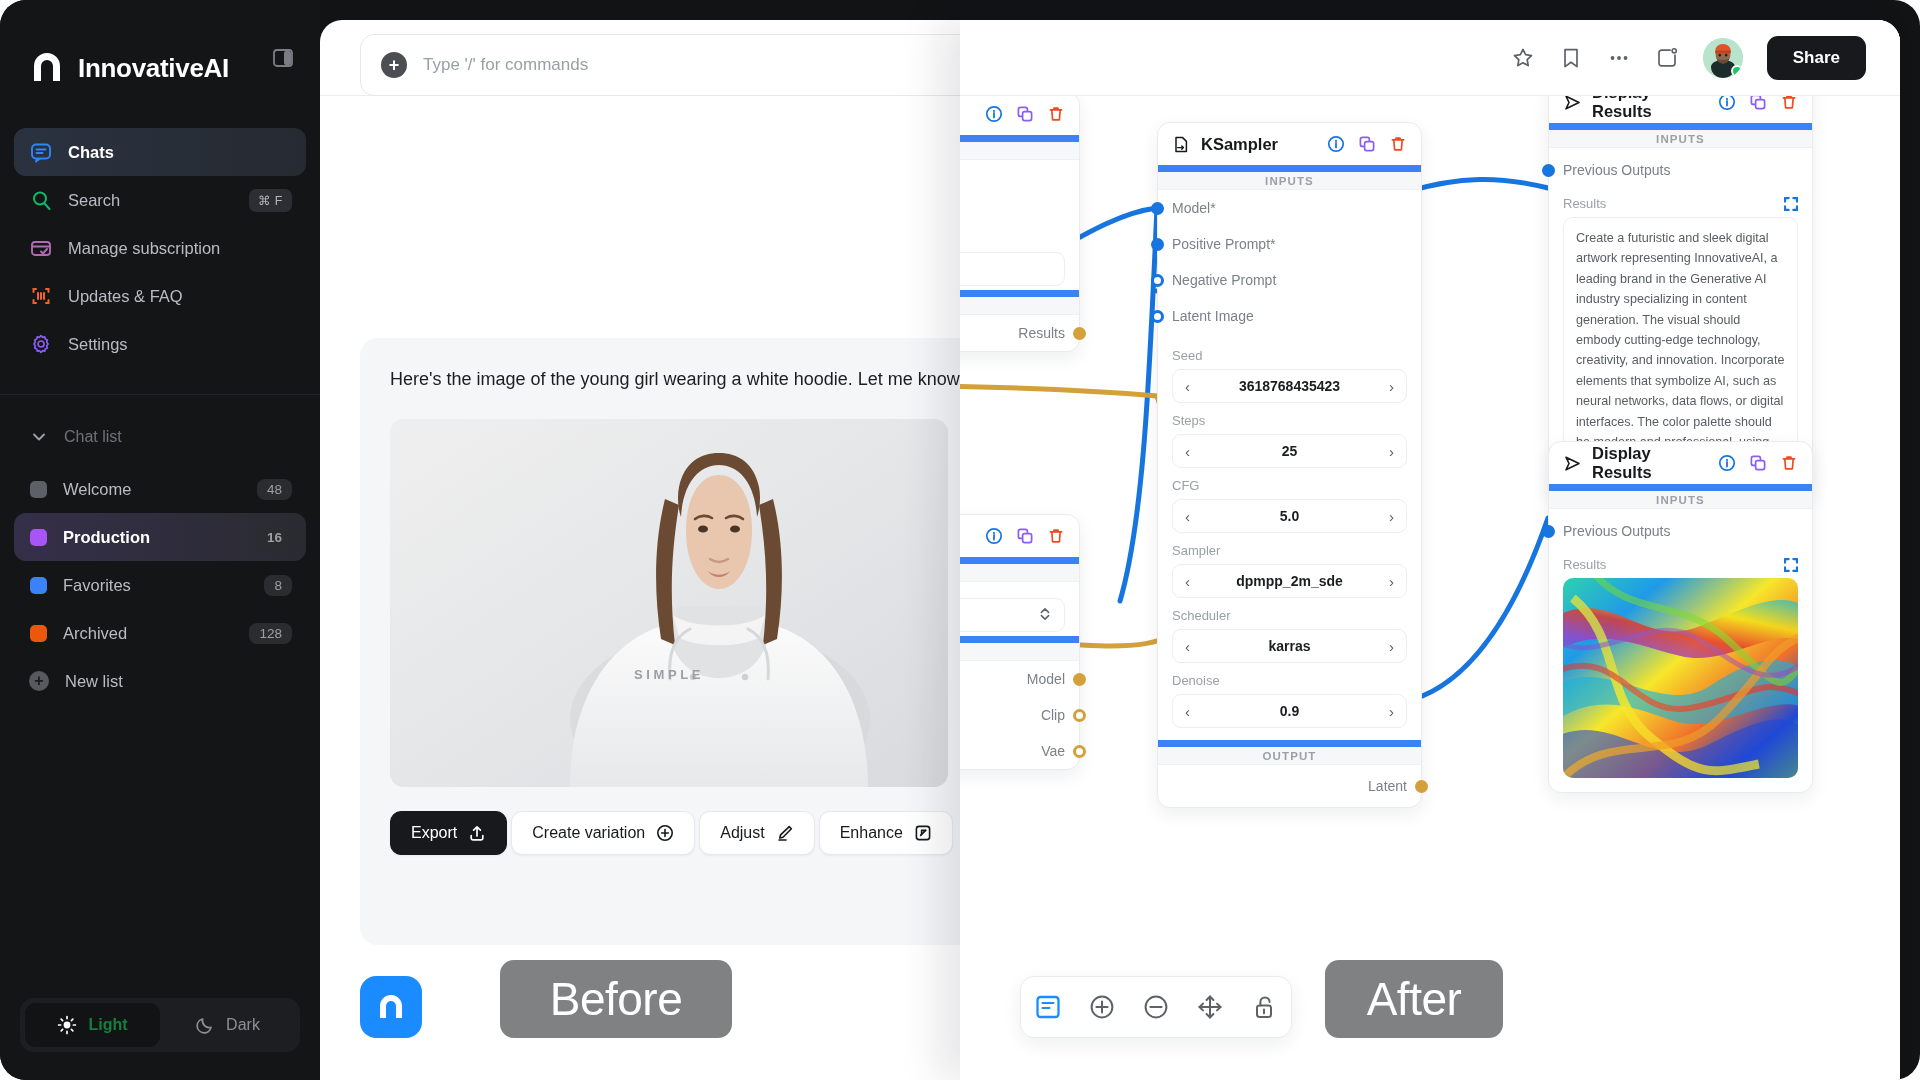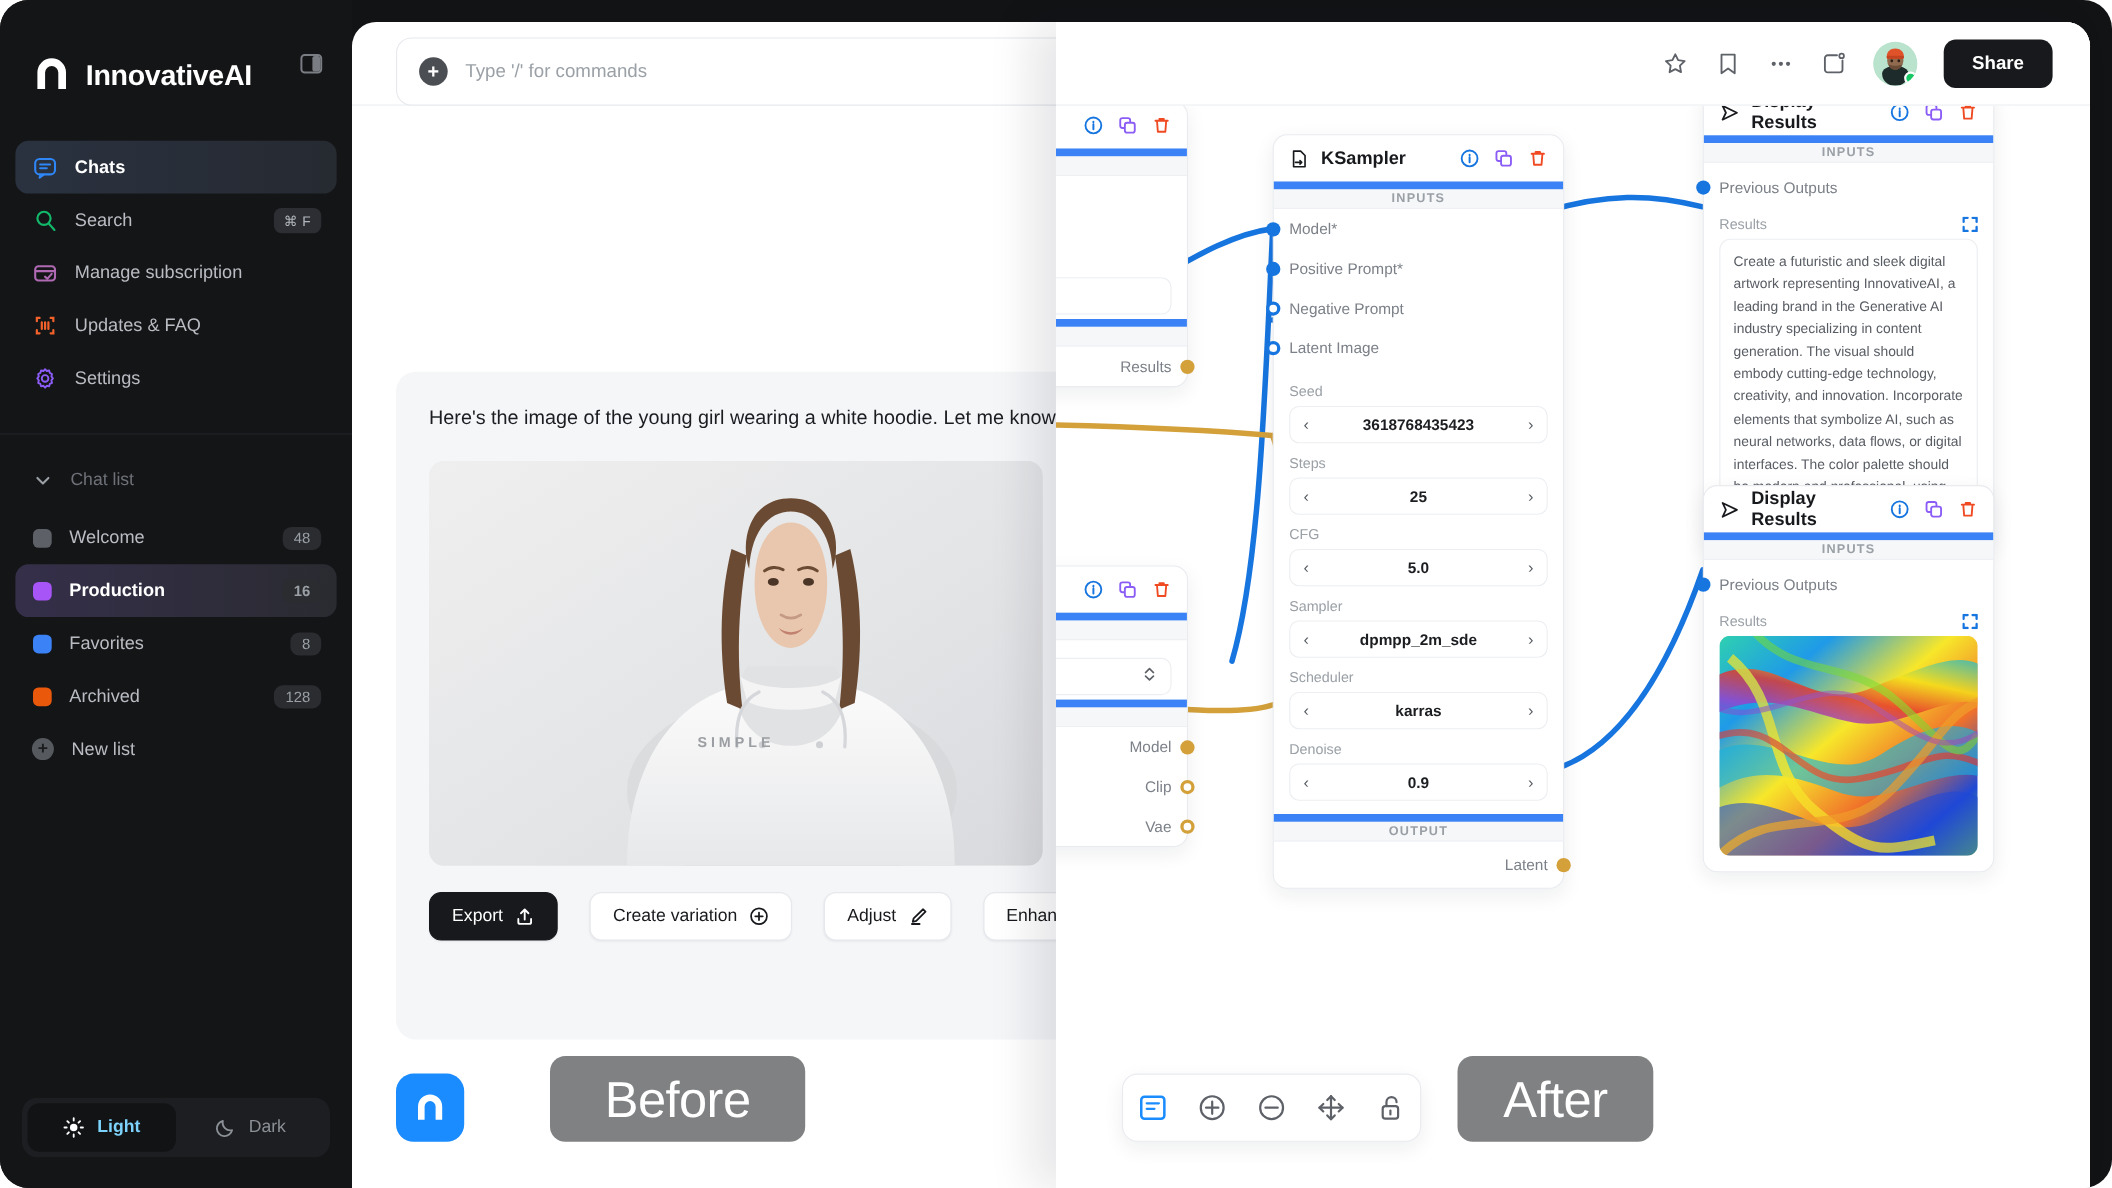--- a/index.html
+++ b/index.html
@@ -95,21 +95,21 @@
 
   .theme-toggle {
     position: absolute; left: 20px; bottom: 28px;
     width: 280px; height: 54px; border-radius: 14px;
     background: #1d1e21; display: flex; padding: 5px;
   }
   .theme-opt {
     flex: 1; display: flex; align-items: center; justify-content: center; gap: 11px;
     border-radius: 11px; font-size: 16px; color: #8b9096; cursor: pointer;
   }
-  .theme-opt.active { background: #121315; color: #7dd3fc; font-weight: 600; }
+  .theme-opt.active { background: #121315; color: #15803d; font-weight: 600; }
   .theme-opt .ico { width: 20px; height: 20px; }
 
   
   .before-panel {
     position: absolute; left: 320px; top: 20px;
     width: 1580px; height: 1060px;
     background: #ffffff;
     border-radius: 22px 22px 0 0;
     overflow: hidden;
   }
@@ -131,21 +131,21 @@
     margin-top: 26px; width: 558px; height: 368px;
     border-radius: 14px; overflow: hidden; position: relative;
     background: #e9eaec;
   }
   .photo-tee { position: absolute; left: 0; top: 0; width: 100%; height: 100%; }
   .photo-label {
     position: absolute; left: 50%; top: 248px; transform: translateX(-50%);
     font-size: 13px; letter-spacing: 3.6px; color: #9b9ea2; font-weight: 600;
   }
 
-  .action-row { display: flex; gap: 29px; margin-top: 24px; }
+  .action-row { display: flex; gap: 4px; margin-top: 24px; }
   .act-btn {
     display: flex; align-items: center; gap: 11px;
     height: 44px; padding: 0 20px; border-radius: 11px;
     background: #ffffff; border: 1px solid #e6e8ec;
     font-size: 16px; color: #17191c; cursor: pointer;
     box-shadow: 0 1px 2px rgba(16,24,40,.05);
   }
   .act-btn.primary { background: #17191c; color: #ffffff; border-color: #17191c; }
   .act-btn .ico { width: 18px; height: 18px; }
 

